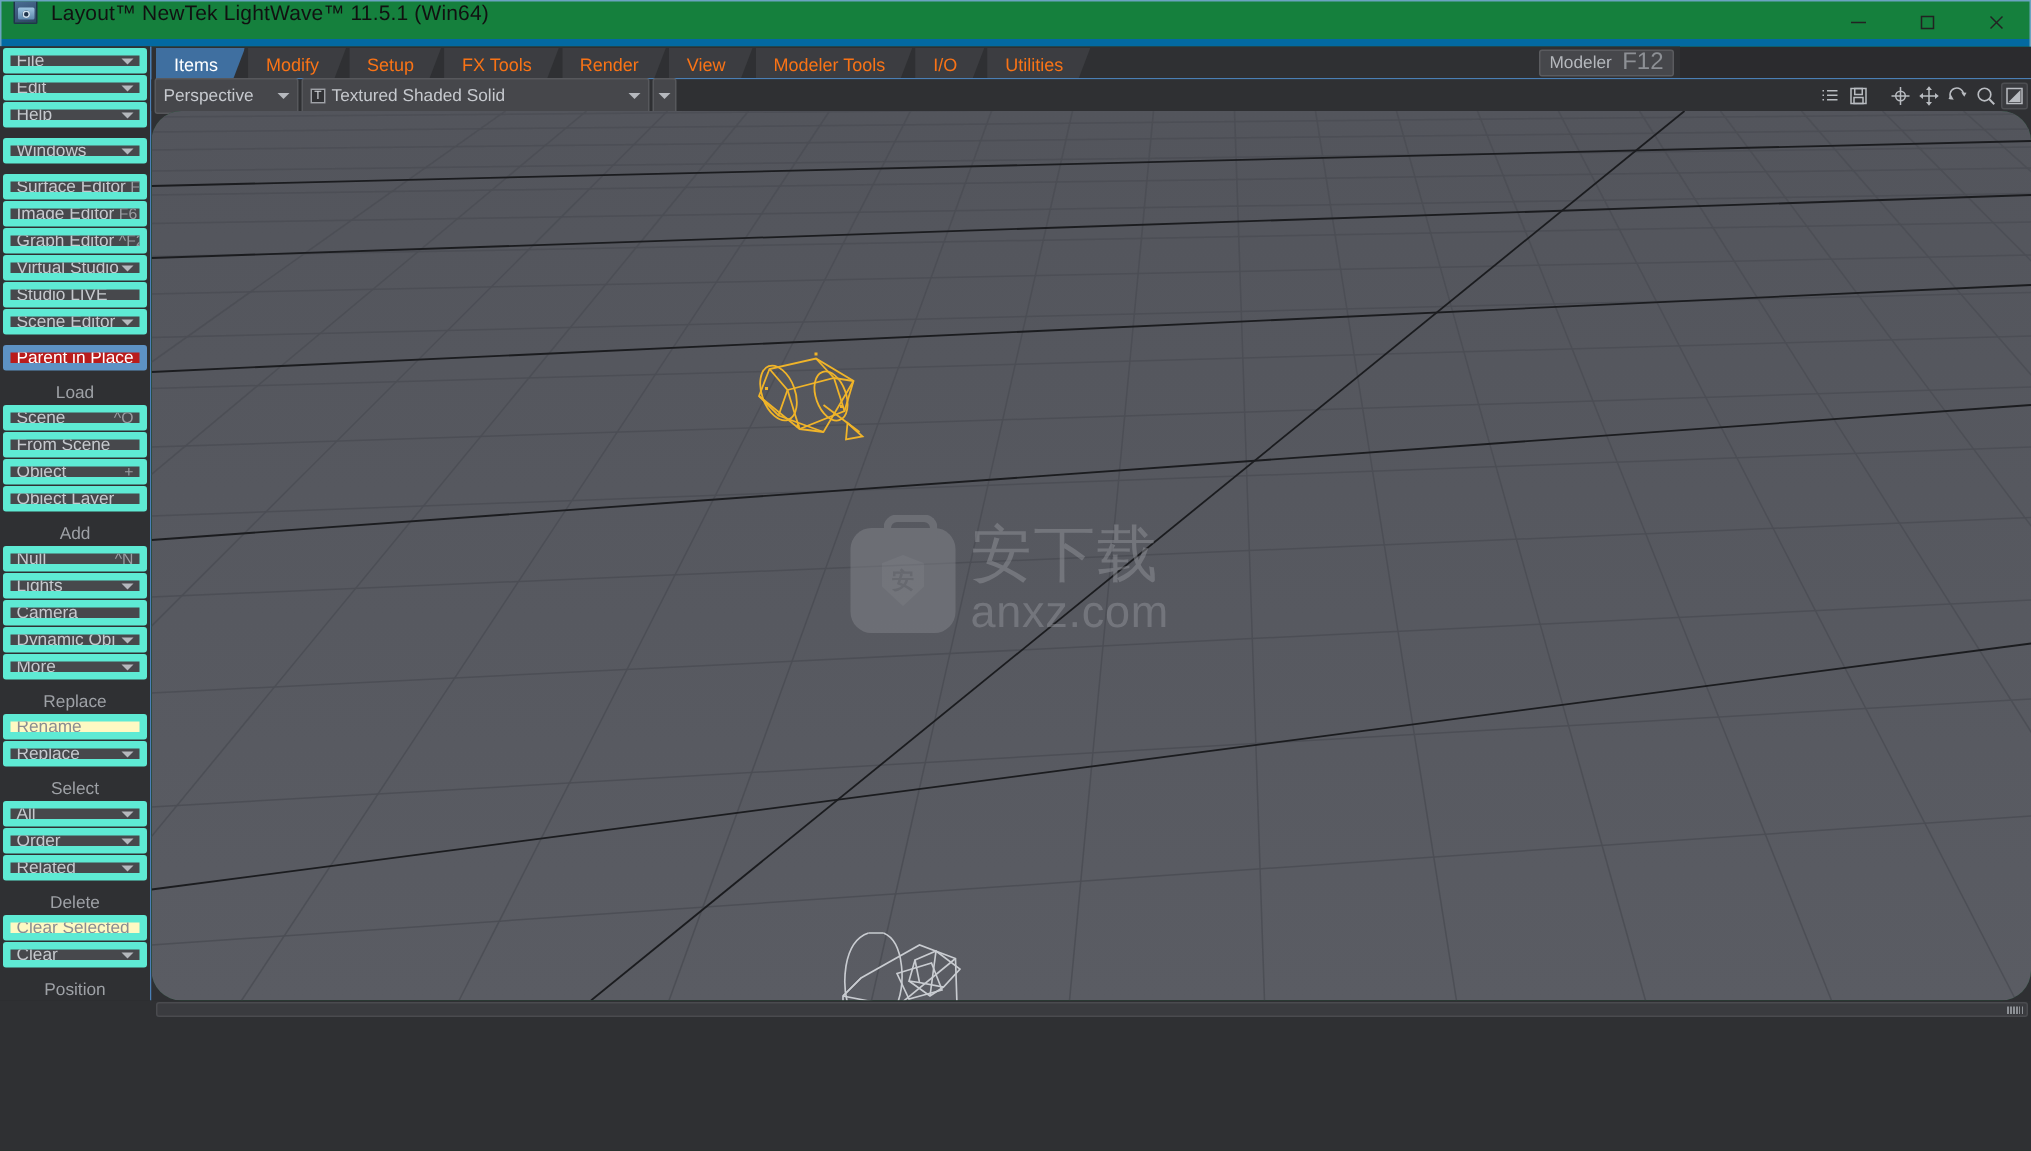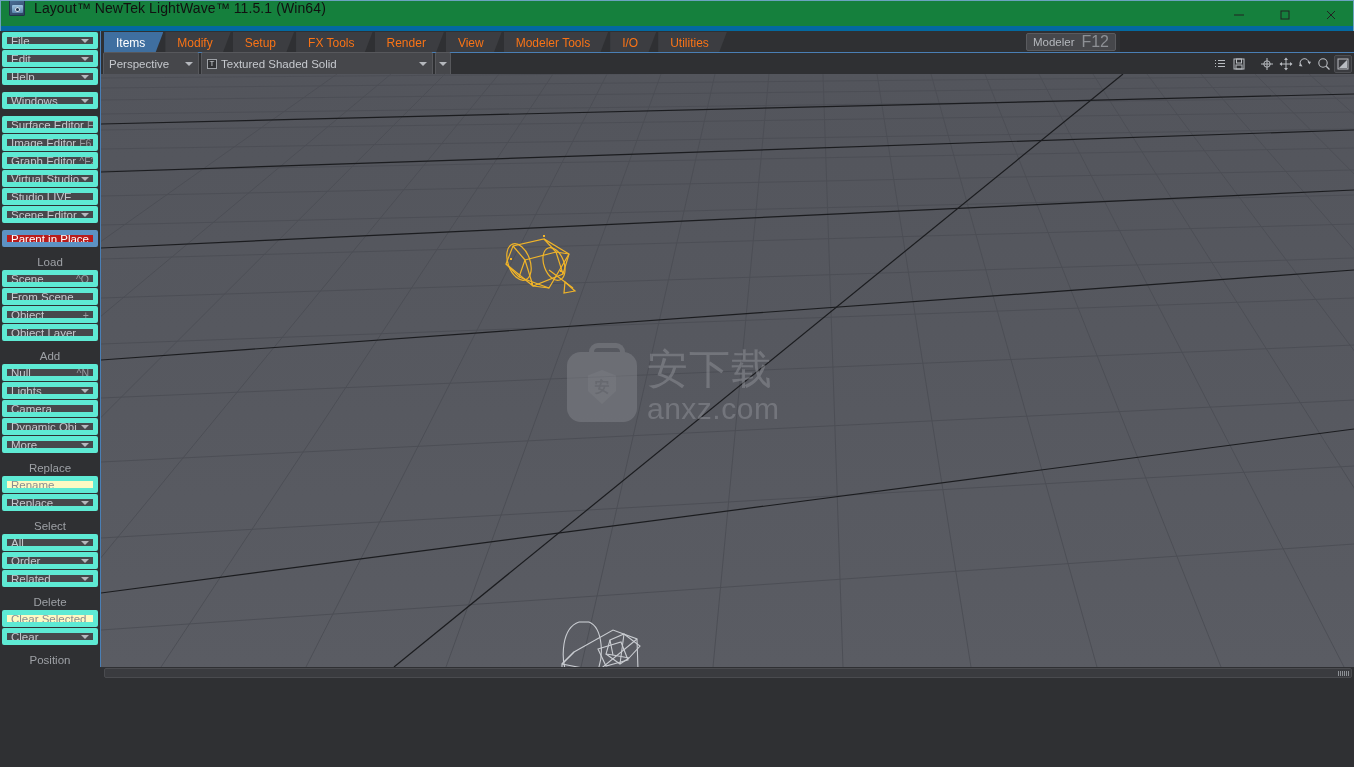--- a/index.html
+++ b/index.html
@@ -146,20 +146,21 @@
     width:18px;height:18px; display:flex;align-items:center;justify-content:center;
     background:#3a3b3f; border:1px solid #4d4e52; border-radius:2px; color:#b9bcc1;
   }
   .vp-icon.flat { background:transparent;border-color:transparent; }
   #vp-icons .spacer { width:8px; }
 
   #canvas {
     position:absolute; left:0; top:21px; width:1253px; height:593px;
     background:#14532d;
     overflow:hidden;
+    border-radius:20px;
   }
   #canvas svg { display:block; }
 
   
   #watermark {
     position:absolute; left:466px; top:268px; width:220px; height:90px;
     display:flex; align-items:center; gap:10px; opacity:.42;
     pointer-events:none;
   }
   #wm-box {

